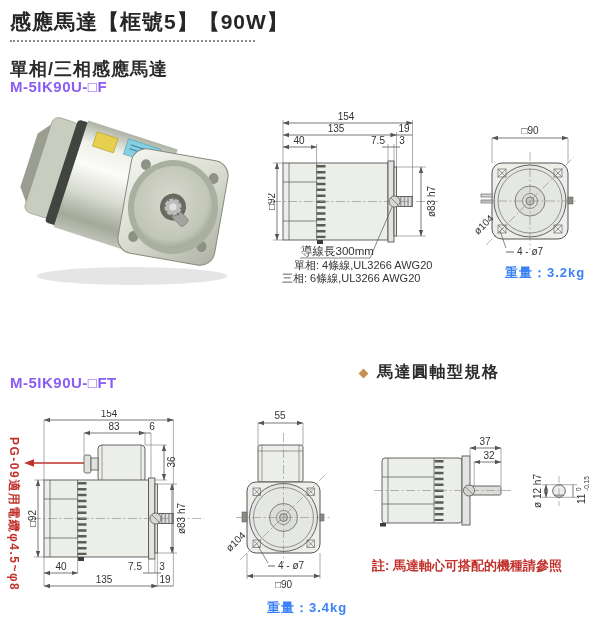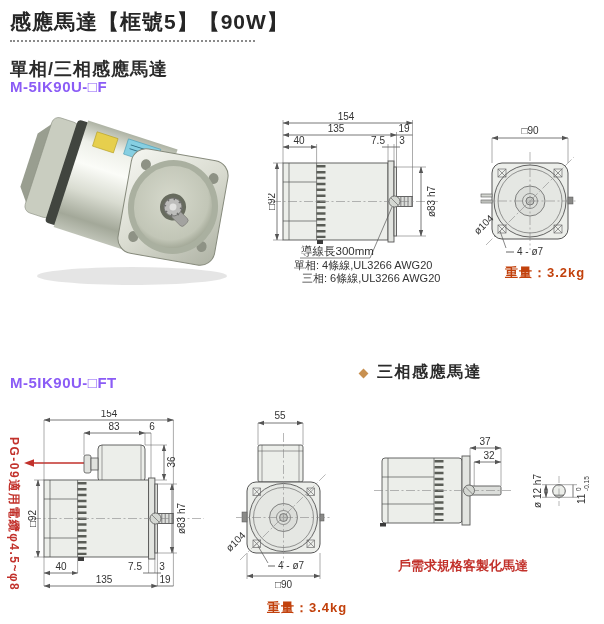--- a/index.html
+++ b/index.html
@@ -4,21 +4,21 @@
 <style>
   html,body{margin:0;padding:0;background:#fff;}
   #page{position:relative;width:604px;height:624px;background:#fff;overflow:hidden;
         font-family:"Liberation Sans","DejaVu Sans",sans-serif;color:#222;}
   .abs{position:absolute;}
   .title{font-size:21px;font-weight:800;letter-spacing:1px;color:#262626;}
   .dotline{border-bottom:2px dotted #8a8a8a;height:0;}
   .subtitle{font-size:18px;font-weight:700;color:#2b2b2b;letter-spacing:1px;}
   .model{font-size:15px;font-weight:800;color:#8b5cf6;letter-spacing:.5px;}
   .wirenote{font-size:11px;color:#333;line-height:13px;white-space:pre;}
-  .weight{font-size:13px;font-weight:700;color:#c2410c;letter-spacing:1px;}
+  .weight{font-size:13px;font-weight:700;color:#3b82f6;letter-spacing:1px;}
   .rednote{font-size:13px;font-weight:700;color:#c2312b;line-height:19px;}
   .rednote .ind{padding-left:26px;}
   .vred{font-size:12px;font-weight:700;color:#c2312b;letter-spacing:1.5px;white-space:nowrap;
         transform:rotate(90deg);transform-origin:top left;}
   .bullet{width:7px;height:7px;background:#c89050;transform:rotate(45deg);}
   .s3head{font-size:16px;font-weight:700;color:#2b2b2b;letter-spacing:1.5px;}
   svg text{font-family:"Liberation Sans","DejaVu Sans",sans-serif;fill:#333;}
   .dimtxt{font-size:10px;}
   .cjktxt{font-size:11.5px;}
 </style>
@@ -145,21 +145,21 @@
     <text class="dimtxt" x="110" y="34" text-anchor="middle">7.5</text>
     <text class="dimtxt" x="134" y="34" text-anchor="middle">3</text>
     <text class="dimtxt" x="4" y="94" transform="rotate(-90 4 91.5)" text-anchor="middle">□92</text>
     <text class="dimtxt" x="164" y="94" transform="rotate(-90 164 91.5)" text-anchor="middle">ø83 h7</text>
     <polyline points="102,148 124,97" stroke="#555" stroke-width="0.7" fill="none"></polyline>
     <line x1="32" y1="148" x2="102" y2="148" stroke="#555" stroke-width="0.7"></line>
     <text class="cjktxt" x="33" y="145">導線長300mm</text>
   </svg>
 
   <div class="abs wirenote" style="left:282px;top:259px;margin-left:12px;">單相: 4條線,UL3266 AWG20</div>
-  <div class="abs wirenote" style="left:282px;top:272px;margin-left:20px;">三相: 6條線,UL3266 AWG20</div>
+  <div class="abs wirenote" style="left:282px;top:272px;">三相: 6條線,UL3266 AWG20</div>
 
   <svg class="abs" style="left:448px;top:112px;" width="152" height="162" viewBox="0 0 152 162">
     <g stroke="#666" stroke-width="0.55">
       <line x1="44" y1="26" x2="44" y2="51"></line>
         <line x1="120" y1="26" x2="120" y2="51"></line>
     </g>
     <line x1="44" y1="26" x2="120" y2="26" stroke="#555" stroke-width="0.8" marker-start="url(#da)" marker-end="url(#da)"></line>
     <text class="dimtxt" x="82" y="22" text-anchor="middle">□90</text>
     <rect x="44" y="51" width="76" height="76" rx="10" fill="#eceeea" stroke="#555" stroke-width="1"></rect>
 
@@ -327,21 +327,21 @@
     <g stroke="#666" stroke-width="0.55">
       <line x1="35" y1="160" x2="35" y2="186"></line>
         <line x1="108" y1="160" x2="108" y2="186"></line>
     </g>
     <line x1="35" y1="183" x2="108" y2="183" stroke="#555" stroke-width="0.8" marker-start="url(#da)" marker-end="url(#da)"></line>
     <text class="dimtxt" x="71.5" y="195" text-anchor="middle">□90</text>
   </svg>
   <div class="abs weight" style="left:267px;top:599px;">重量：3.4kg</div>
 
   <div class="abs bullet" style="left:360px;top:370px;"></div>
-  <div class="abs s3head" style="left:377px;top:362px;">三相感應馬達</div>
+  <div class="abs s3head" style="left:377px;top:362px;">馬達圓軸型規格</div>
 
   <svg class="abs" style="left:372px;top:420px;" width="232" height="135" viewBox="0 0 232 135">
     <g stroke="#555" stroke-width="0.9" fill="#eceeea">
       <rect x="10" y="38" width="80" height="65" rx="3"></rect>
       <rect x="90" y="36" width="8" height="69" fill="#e3e5e1"></rect>
       <rect x="98" y="66" width="31" height="9" rx="1.5" fill="#dcdedb"></rect>
     </g>
     <g stroke="#555" stroke-width="0.7" fill="none">
       <line x1="16" y1="38" x2="16" y2="103"></line>
       <line x1="10" y1="57" x2="62" y2="57"></line>
@@ -377,16 +377,16 @@
     <line x1="201" y1="64.7" x2="201" y2="77.3" stroke="#555" stroke-width="0.8"></line>
     <text class="dimtxt" x="166" y="74" transform="rotate(-90 166 71)" text-anchor="middle">ø 12 h7</text>
     <g transform="translate(213,84) rotate(-90)">
       <text class="dimtxt" x="0" y="0">11</text>
       <text x="13" y="-4" font-size="6.5">0</text>
       <text x="13" y="4" font-size="6.5">-0.15</text>
     </g>
   </svg>
 
   <div class="abs rednote" style="left:372px;top:556px;width:230px;">
-    <div class="ind">戶需求規格客製化馬達</div>
+    <div>註: 馬達軸心可搭配的機種請參照</div>
   </div>
 
 </div>
 
 </body></html>

